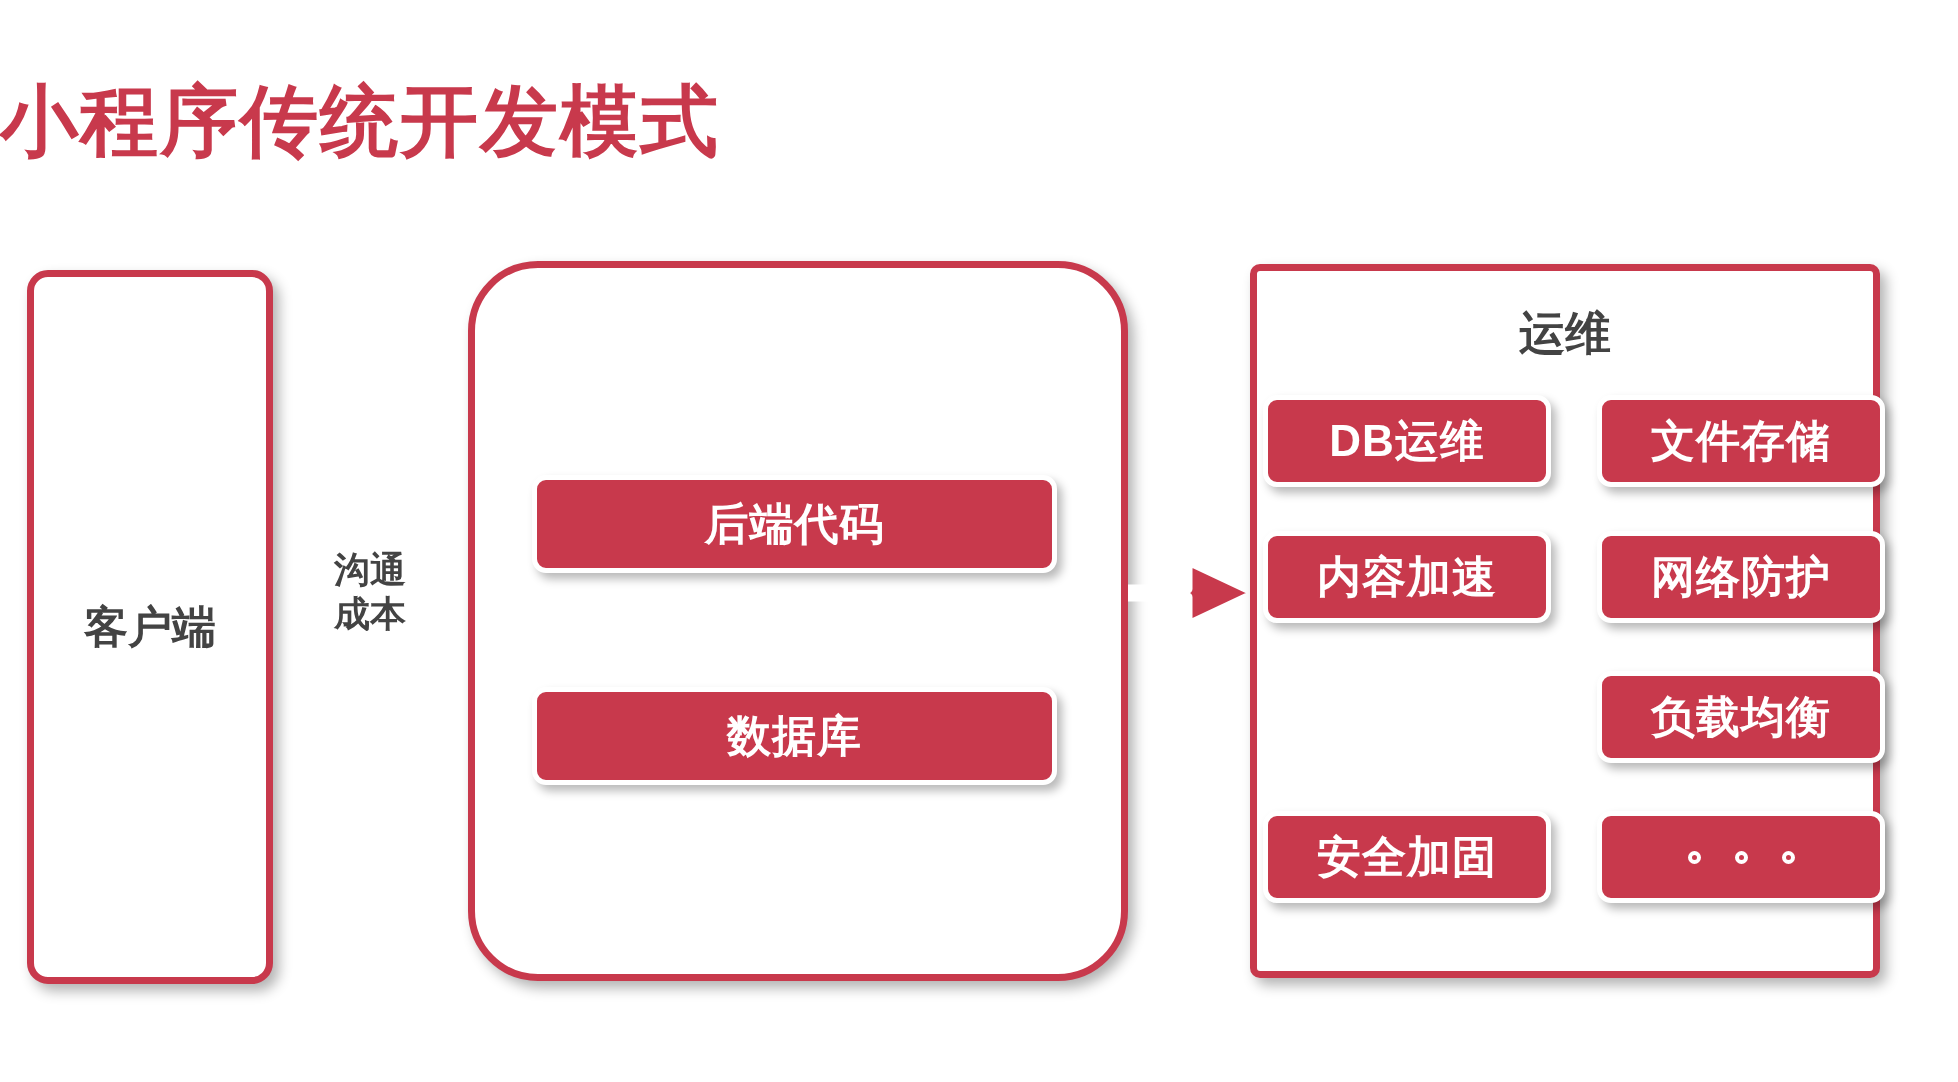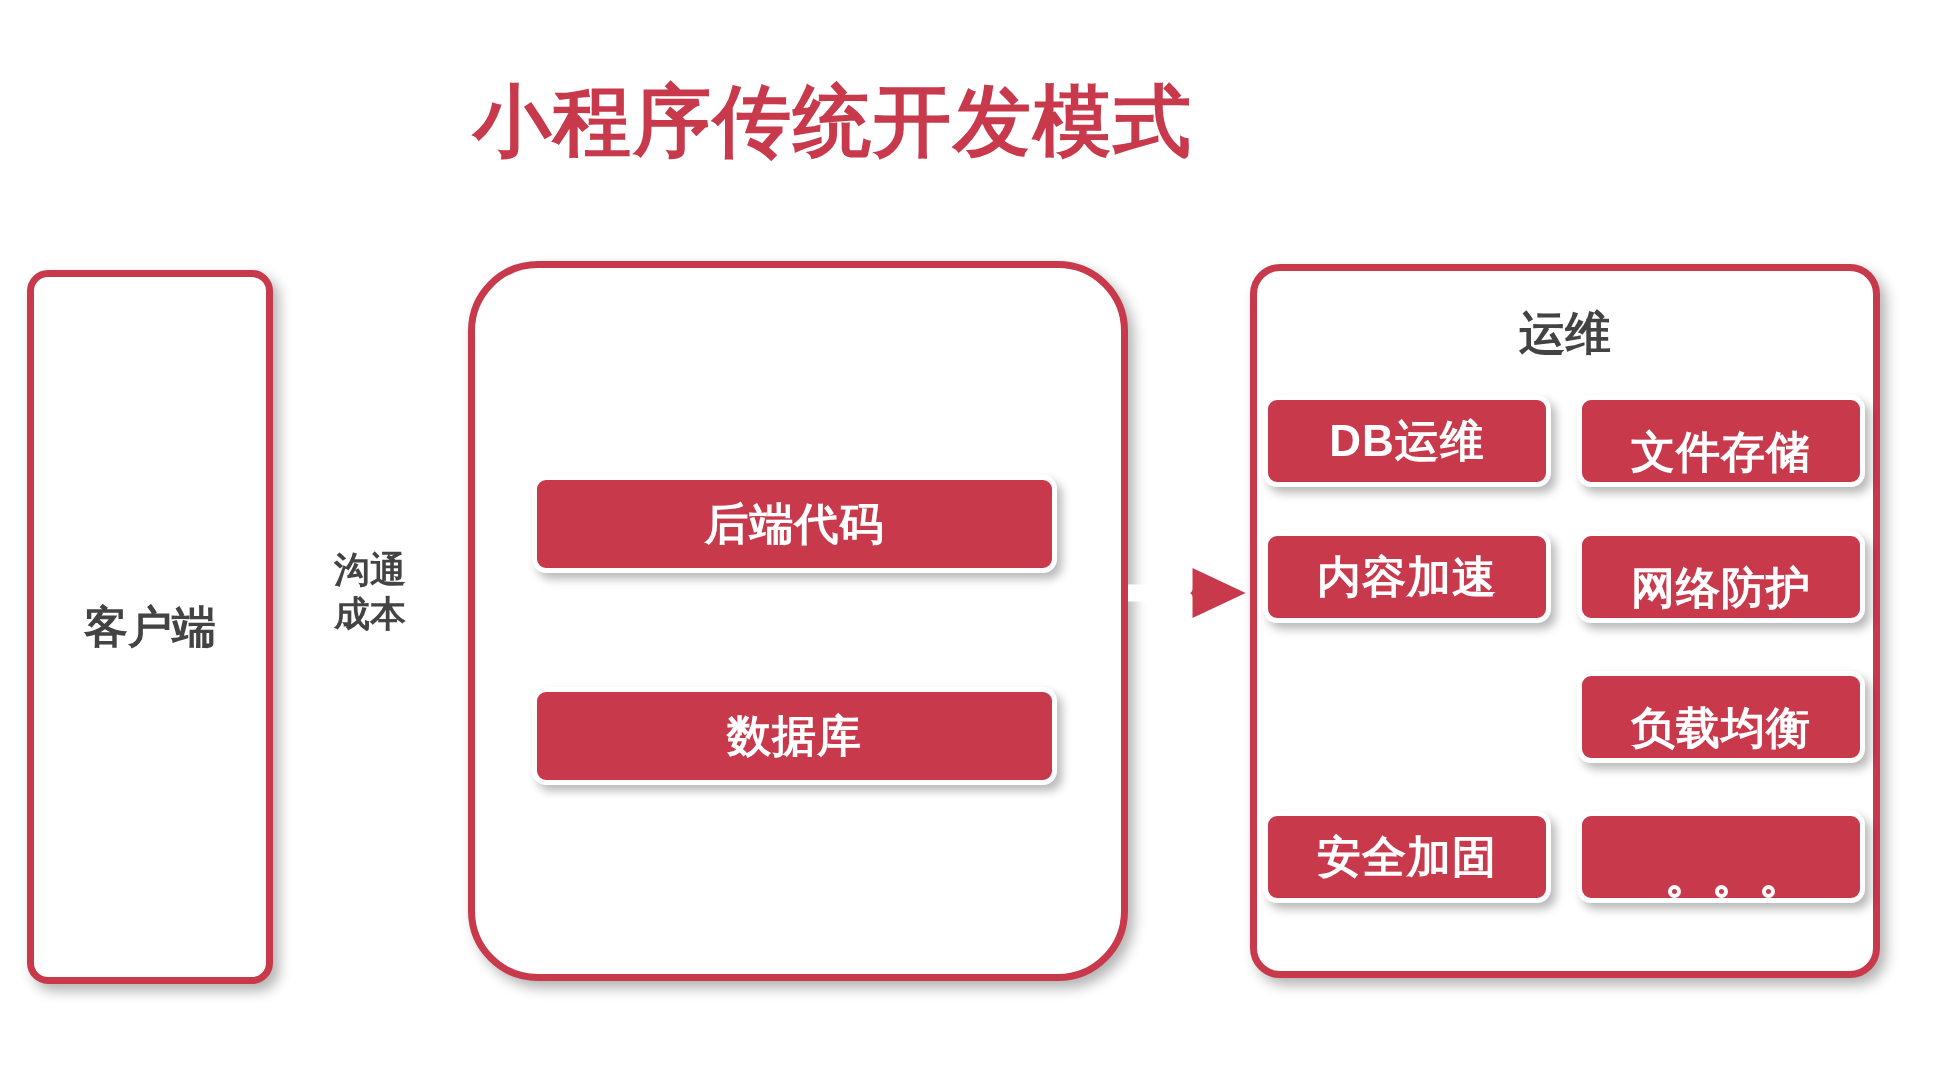--- a/index.html
+++ b/index.html
@@ -17,21 +17,20 @@
     background: #ffffff;
     overflow: hidden;
   }
 
   
   #diagram-title {
     position: absolute;
     left: 0;
     top: 82px;
     width: 1666px;
-    text-align: center;
     font-size: 78px;
     font-weight: bold;
     color: #C8394C;
     letter-spacing: 2px;
     line-height: 1.0;
     white-space: nowrap;
   }
 
   
   .panel {
@@ -53,21 +52,21 @@
     top: 261px;
     width: 660px;
     height: 720px;
     border-radius: 70px;
   }
   #ops-panel {
     left: 1250px;
     top: 264px;
     width: 630px;
     height: 714px;
-    border-radius: 30px;
+    border-radius: 10px;
     padding-left: 36px;
   }
 
   .panel-heading {
     position: absolute;
     left: 0;
     width: 100%;
     text-align: center;
     font-size: 46px;
     font-weight: bold;
@@ -125,21 +124,21 @@
     letter-spacing: 1px;
   }
 
   
   #chip-backend  { left: 57px;  top: 207px; width: 525px; height: 98px; }
   #chip-database { left: 57px;  top: 419px; width: 525px; height: 98px; }
 
   
   .ops-chip { width: 288px; height: 92px; }
   .ops-col-l { left: 6px; }
-  .ops-col-r { left: 320px; align-items: flex-end; }
+  .ops-col-r { left: 340px; }
   .ops-row-1 { top: 124px; }
   .ops-row-2 { top: 260px; }
   .ops-row-3 { top: 400px; }
   .ops-row-4 { top: 540px; }
 
   
   #chip-more { gap: 34px; }
   #chip-more .dot {
     width: 13px;
     height: 13px;

